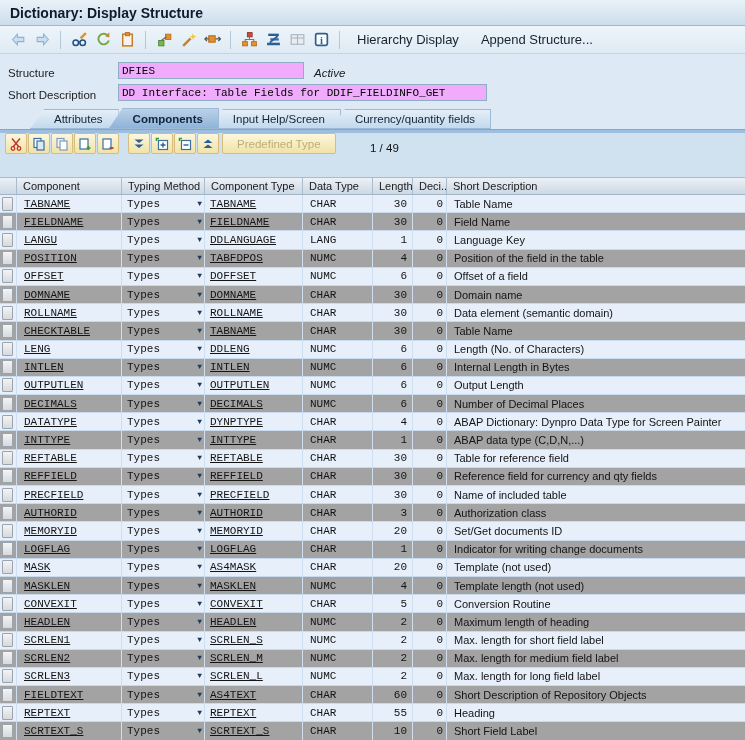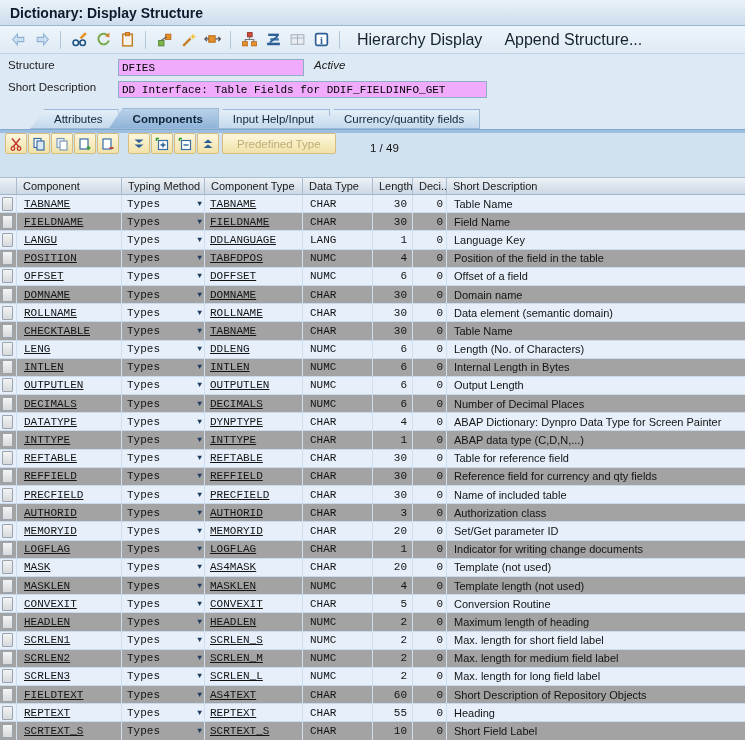--- a/index.html
+++ b/index.html
@@ -9,25 +9,25 @@
   
   .titlebar{height:26px;background:linear-gradient(#eaf2f9,#cdddec);border-bottom:1px solid #9db9d2;
     display:flex;align-items:center;padding-left:10px;}
   .titlebar .title{font-size:14px;font-weight:bold;color:#0d1b2c;}
 
   
   .toolbar{height:28px;background:linear-gradient(#eef5fb,#dfeaf4);border-bottom:1px solid #c2d4e4;
     display:flex;align-items:center;padding-left:8px;gap:4px;}
   .tb-icon{width:20px;height:20px;display:flex;align-items:center;justify-content:center;cursor:pointer;}
   .tb-sep{width:1px;height:18px;background:#b3c7d9;margin:0 4px;}
-  .tb-textbtn{font-size:16px;color:#15232f;padding:3px 9px;cursor:pointer;white-space:nowrap;}
+  .tb-textbtn{font-size:13px;color:#15232f;padding:3px 9px;cursor:pointer;white-space:nowrap;}
 
   
   .form-area{background:#dde9f4;padding:5px 0 4px 8px;}
-  .form-row{display:flex;align-items:flex-start;height:20px;margin-bottom:2px;}
+  .form-row{display:flex;align-items:flex-end;height:20px;margin-bottom:2px;}
   .form-label{width:110px;font-size:11.5px;color:#222;}
   .sap-field{background:#f0abfc;border:1px solid #8fadc4;height:17px;font-family:"Liberation Mono",monospace;
     font-size:11px;color:#000;padding:0 3px;}
   .fld-structure{width:186px;}
   .fld-desc{width:369px;}
   .status-text{font-size:11.5px;color:#1a1a1a;margin-left:10px;font-style:italic;}
 
   
   .tabstrip{background:#dde9f4;padding-left:30px;display:flex;align-items:flex-end;height:22px;}
   .tab{height:20px;display:flex;align-items:center;padding:0 16px 0 24px;font-size:11.5px;color:#10243a;
@@ -177,21 +177,21 @@
   </div>
   <div class="form-row">
     <span class="form-label">Short Description</span>
     <input class="sap-field fld-desc" readonly="" value="DD Interface: Table Fields for DDIF_FIELDINFO_GET" style="">
   </div>
 </div>
 
 <div class="tabstrip">
   <div class="tab">Attributes</div>
   <div class="tab active">Components</div>
-  <div class="tab">Input Help/Input</div>
+  <div class="tab">Input Help/Screen</div>
   <div class="tab">Currency/quantity fields</div>
 </div>
 <div class="tabbar-line"></div>
 
 <div class="panel">
   <div class="tbl-toolbar">
     <span class="ybtn">
       <svg width="14" height="14" viewBox="0 0 14 14">
           <path d="M3 1.5 L10 10 M11 1.5 L4 10" stroke="#c03a2e" stroke-width="1.5"></path>
           <circle cx="4" cy="11.5" r="1.8" fill="none" stroke="#c03a2e" stroke-width="1.3"></circle>
@@ -617,21 +617,21 @@
     <div class="gcell c-typ cell typ-cell">
             <span>Types</span>
             <span class="dd-arrow">▼</span>
           </div>
     <div class="gcell c-ctype cell">
             <span class="lnk">MEMORYID</span>
           </div>
     <div class="gcell c-dtype cell">CHAR</div>
     <div class="gcell c-len cell">20</div>
     <div class="gcell c-dec cell">0</div>
-    <div class="gcell c-desc cell">Set/Get parameter ID</div>
+    <div class="gcell c-desc cell">Set/Get documents ID</div>
   </div>
         <div class="grid-row even">
     <div class="gcell c-sel cell">
             <span class="sel-btn"></span>
           </div>
     <div class="gcell c-comp cell">
             <span class="lnk">LOGFLAG</span>
           </div>
     <div class="gcell c-typ cell typ-cell">
             <span>Types</span>

